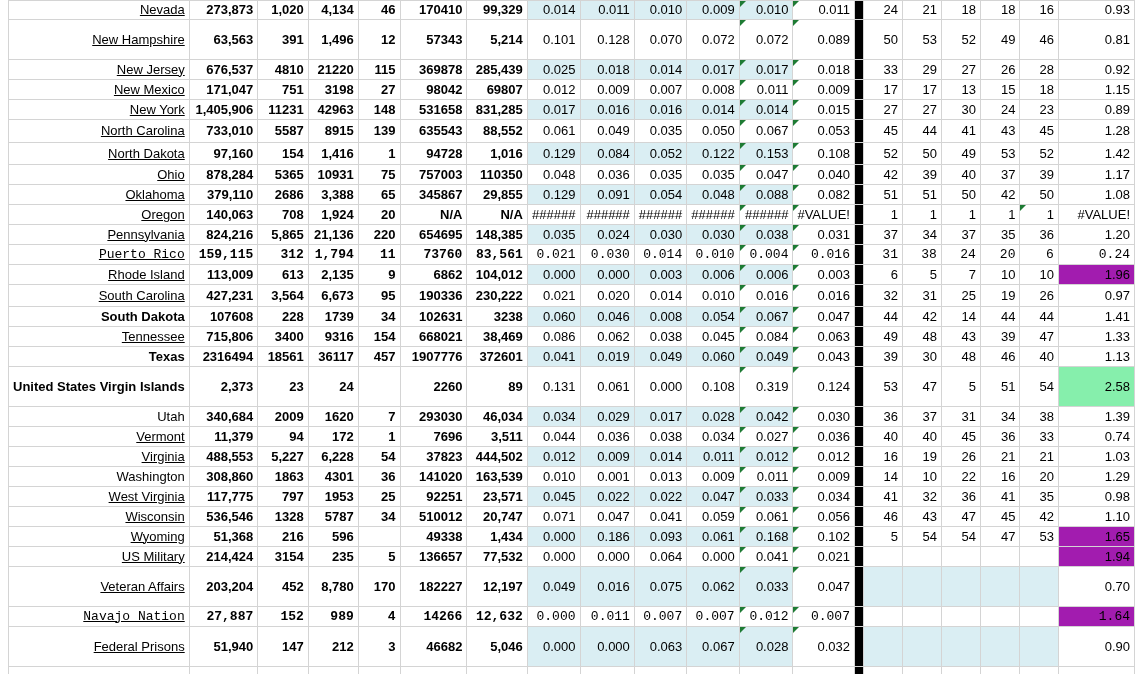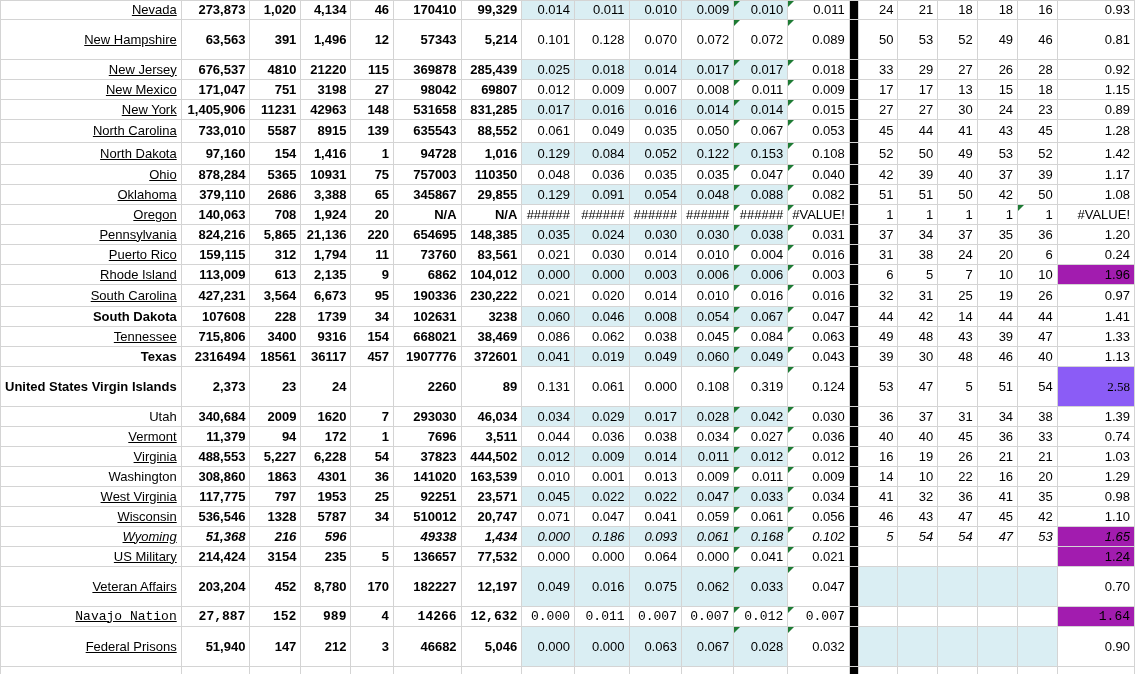--- a/index.html
+++ b/index.html
@@ -1,28 +1,28 @@
 <!DOCTYPE html>
 <html><head>
 <meta charset="utf-8">
 <style>
   html, body { margin:0; padding:0; background:#ffffff; }
   body { width:1135px; height:674px; overflow:hidden; position:relative;
          font-family: "Liberation Sans", "DejaVu Sans", sans-serif; font-size:13px; color:#000; }
-  table.sheet { border-collapse:collapse; table-layout:fixed; position:absolute; left:0; top:0; }
+  table.sheet { border-collapse:collapse; table-layout:fixed; position:absolute; left:8px; top:0; }
   table.sheet td { border:1px solid #d4d4d4; padding:0 4px; white-space:nowrap; overflow:hidden; text-align:right; vertical-align:middle; line-height:18px; position:relative; }
   td.name { text-align:left; white-space:normal; line-height:19px; }
   td.name span.u { text-decoration:underline; }
   td.b { font-weight:bold; }
   td.name.bold { font-weight:bold; }
   td.shade { background:#daeef3; }
   td.center { text-align:center; }
   td.sep { background:#000; border-color:#000; padding:0; }
   td.hl-yellow { background:#a21caf; }
-  td.hl-pink { background:#8b5cf6;font-family:Liberation Serif, serif; }
+  td.hl-pink { background:#86efac; }
   td.tri::before { content:""; position:absolute; top:0; left:0; width:0; height:0;
                    border-top:6px solid #1e7b34; border-right:6px solid transparent; }
 </style>
 </head>
 <body>
 
 <table class="sheet">
   <colgroup>
     <col style="width:96px">
       <col style="width:70px">
@@ -281,21 +281,21 @@
         <td class="shade tri">0.038</td>
         <td class="tri">0.031</td>
         <td class="sep"></td>
         <td class="">37</td>
         <td class="">34</td>
         <td class="">37</td>
         <td class="">35</td>
         <td class="">36</td>
         <td class="center">1.20</td>
       </tr>
-      <tr style="height: 20px;">
+      <tr style="height: 20px; font-family: Liberation Mono, monospace;">
         <td class="name"><span class="u">Puerto Rico</span></td>
         <td class="b">159,115</td>
         <td class="b">312</td>
         <td class="b">1,794</td>
         <td class="b">11</td>
         <td class="b">73760</td>
         <td class="b">83,561</td>
         <td class="">0.021</td>
         <td class="">0.030</td>
         <td class="">0.014</td>
@@ -567,21 +567,21 @@
         <td class=" tri">0.061</td>
         <td class="tri">0.056</td>
         <td class="sep"></td>
         <td class="">46</td>
         <td class="">43</td>
         <td class="">47</td>
         <td class="">45</td>
         <td class="">42</td>
         <td class="center">1.10</td>
       </tr>
-      <tr style="height: 20px; font-style: italic;">
+      <tr style="height: 20px;">
         <td class="name"><span class="u">Wyoming</span></td>
         <td class="b">51,368</td>
         <td class="b">216</td>
         <td class="b">596</td>
         <td class="b"></td>
         <td class="b">49338</td>
         <td class="b">1,434</td>
         <td class="shade">0.000</td>
         <td class="shade">0.186</td>
         <td class="shade">0.093</td>
@@ -609,21 +609,21 @@
         <td class="">0.064</td>
         <td class="">0.000</td>
         <td class=" tri">0.041</td>
         <td class="tri">0.021</td>
         <td class="sep"></td>
         <td class=""></td>
         <td class=""></td>
         <td class=""></td>
         <td class=""></td>
         <td class=""></td>
-        <td class="center hl-yellow">1.24</td>
+        <td class="center hl-yellow">1.94</td>
       </tr>
       <tr style="height: 40px;">
         <td class="name"><span class="u">Veteran Affairs</span></td>
         <td class="b">203,204</td>
         <td class="b">452</td>
         <td class="b">8,780</td>
         <td class="b">170</td>
         <td class="b">182227</td>
         <td class="b">12,197</td>
         <td class="shade">0.049</td>

